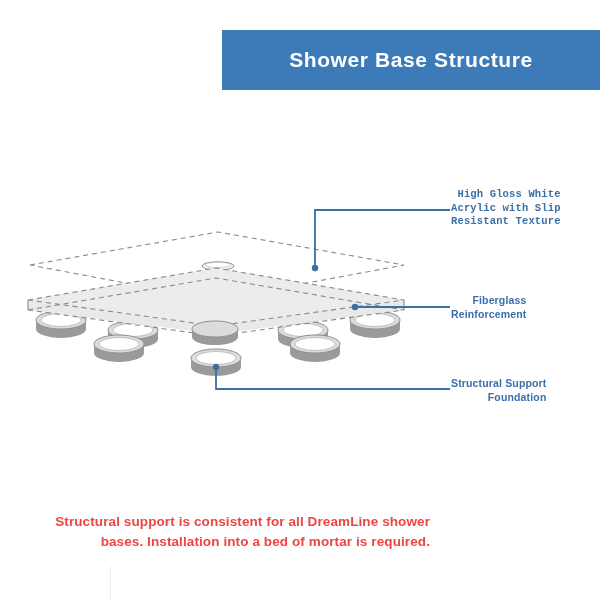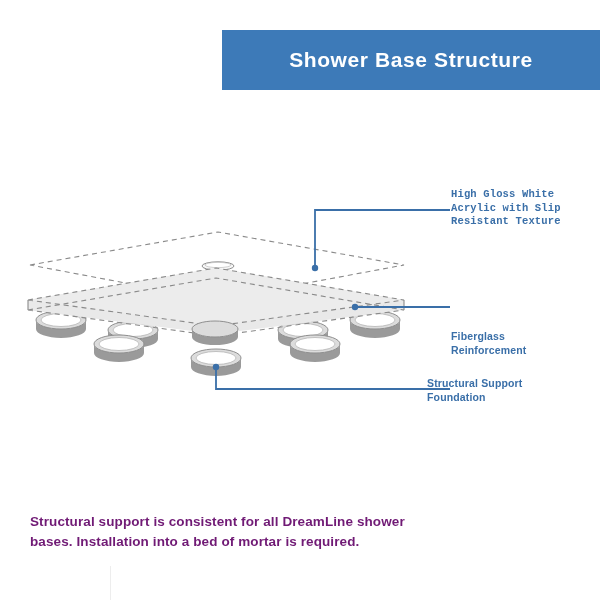--- a/index.html
+++ b/index.html
@@ -9,20 +9,21 @@
   }
   body {
     font-family: "Liberation Sans", sans-serif;
   }
   #page {
     position: relative;
     width: 600px;
     height: 600px;
     background: #ffffff;
     overflow: hidden;
+    text-align: right;
   }
 
   
   #header-banner {
     position: absolute;
     left: 222px;
     top: 30px;
     width: 378px;
     height: 60px;
     background: #3d7ab8;
@@ -51,30 +52,30 @@
   .callout-label {
     position: absolute;
     color: #3a6fa8;
     font-size: 10.5px;
     font-weight: bold;
     line-height: 13.5px;
     letter-spacing: 0.15px;
     white-space: pre-line;
   }
   #callout-acrylic  { left: 451px; top: 188px; font-family: Liberation Mono, monospace; }
-  #callout-fiberglass { left: 451px; top: 294px; margin-top: 36px; }
-  #callout-foundation { left: 427px; top: 377px; }
+  #callout-fiberglass { left: 451px; top: 294px; }
+  #callout-foundation { left: 451px; top: 377px; }
 
   
   #caption {
     position: absolute;
     left: 30px;
     top: 512px;
     width: 400px;
-    color: #701a75;
+    color: #ef4444;
     font-size: 13.5px;
     font-weight: bold;
     line-height: 19.5px;
     letter-spacing: 0.1px;
   }
 
   
   #bottom-rule {
     position: absolute;
     left: 110px;

